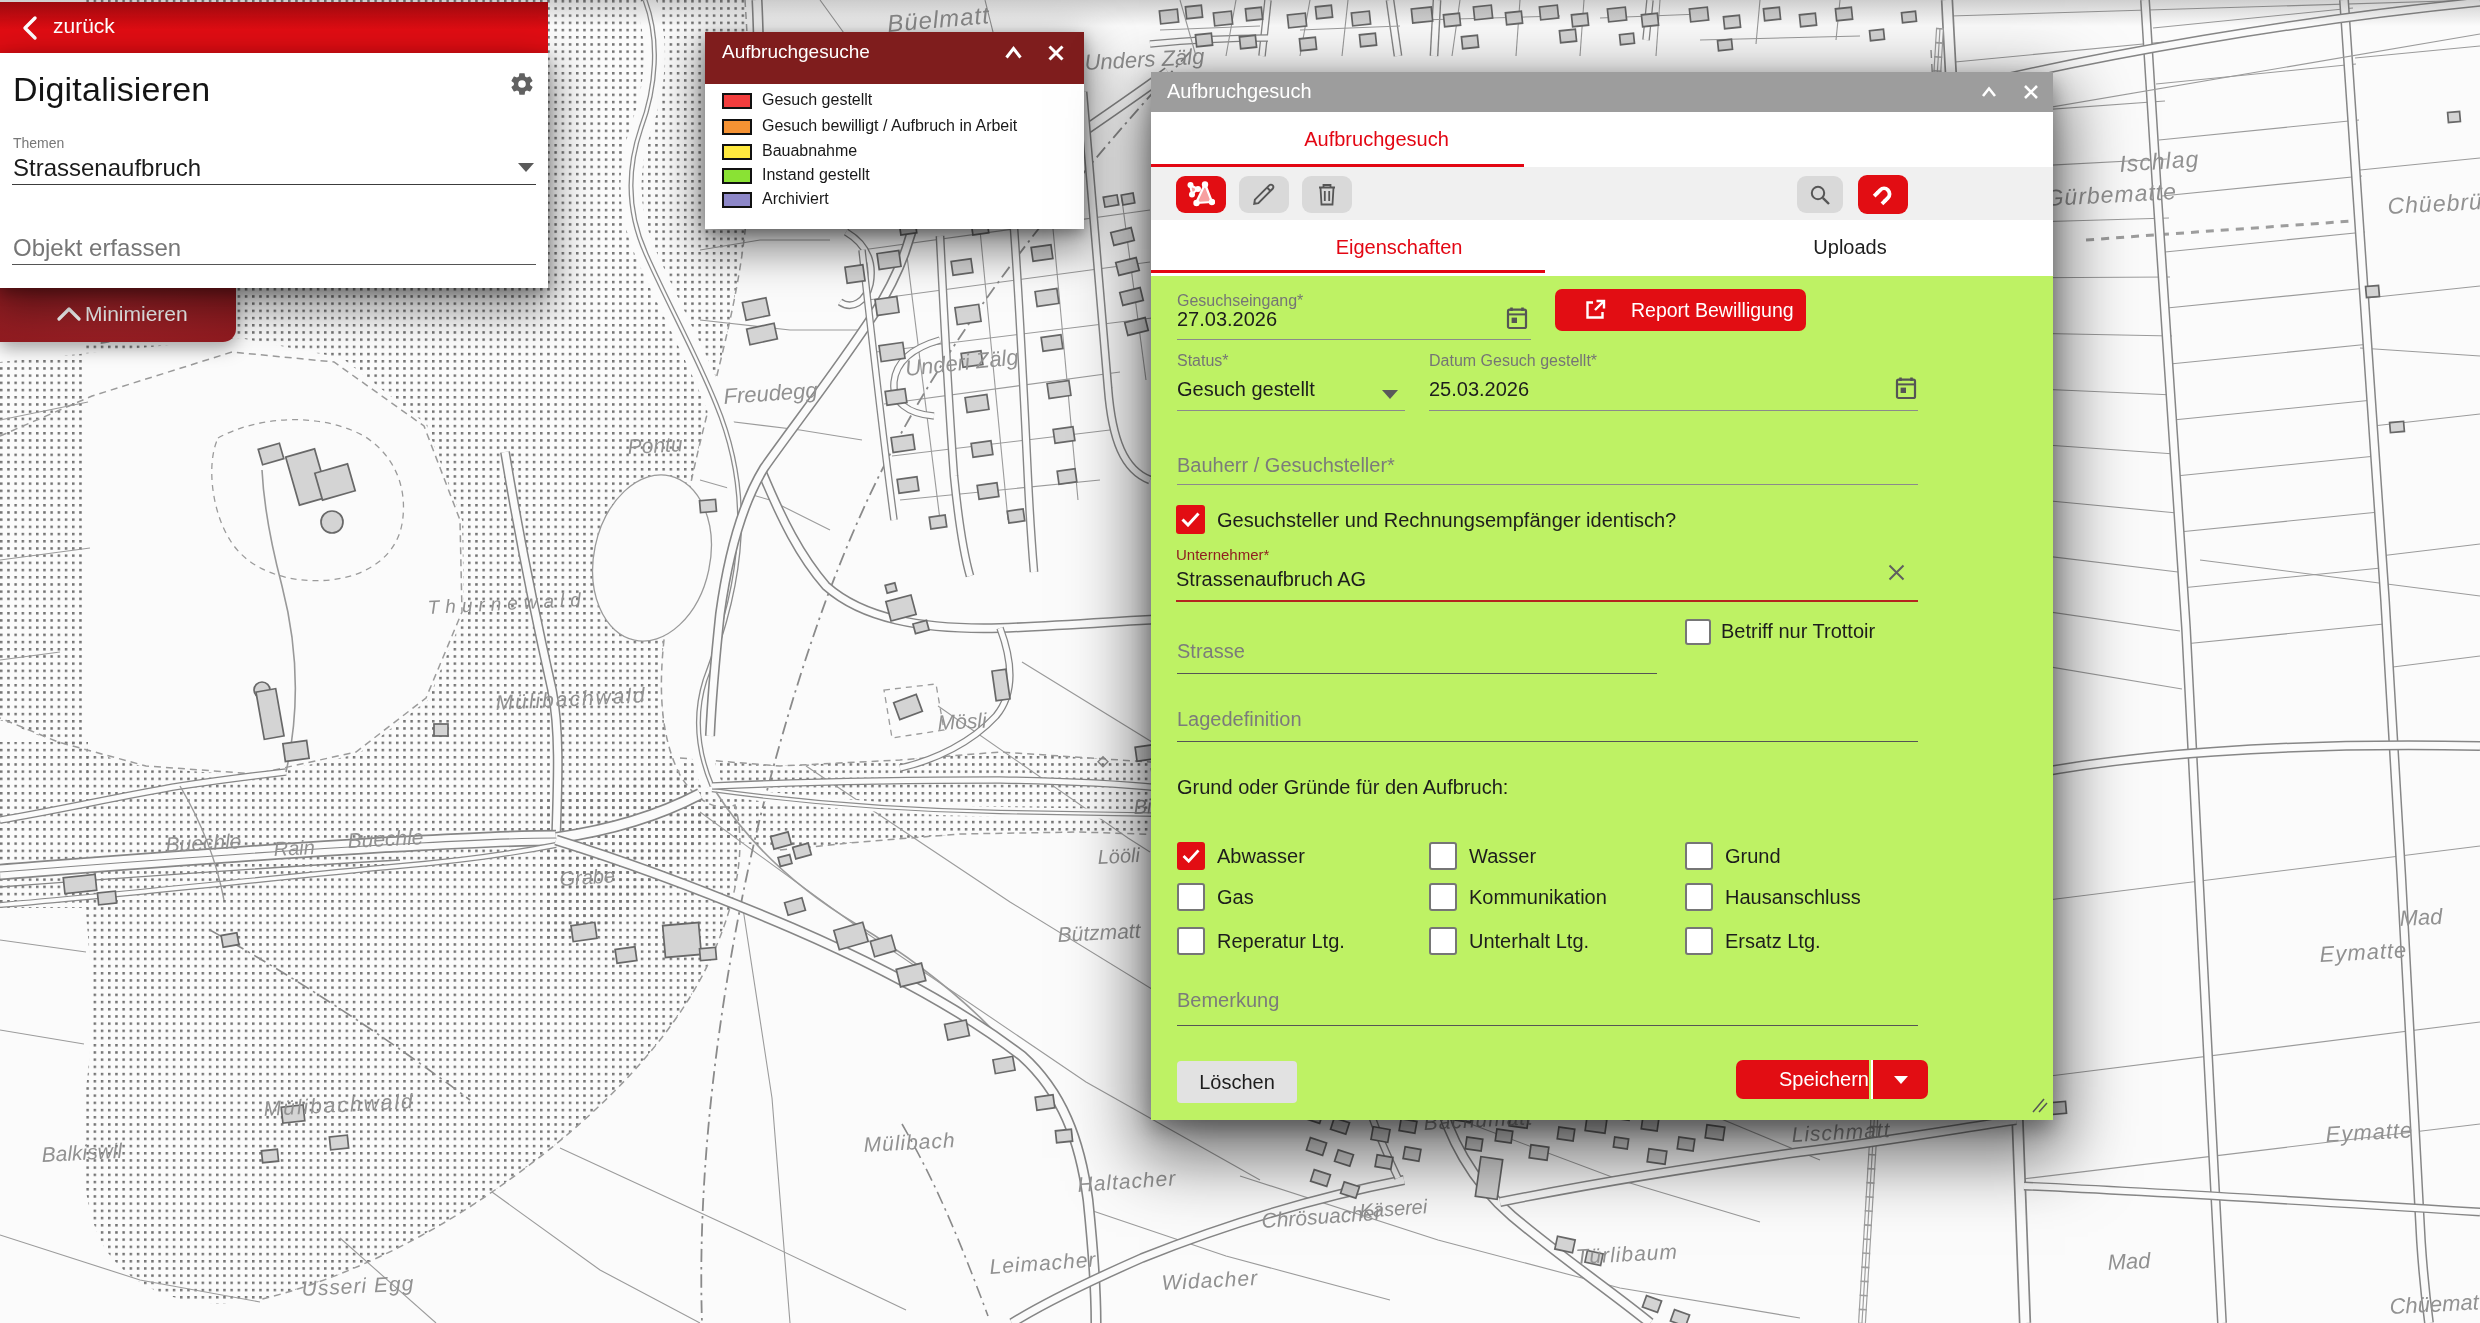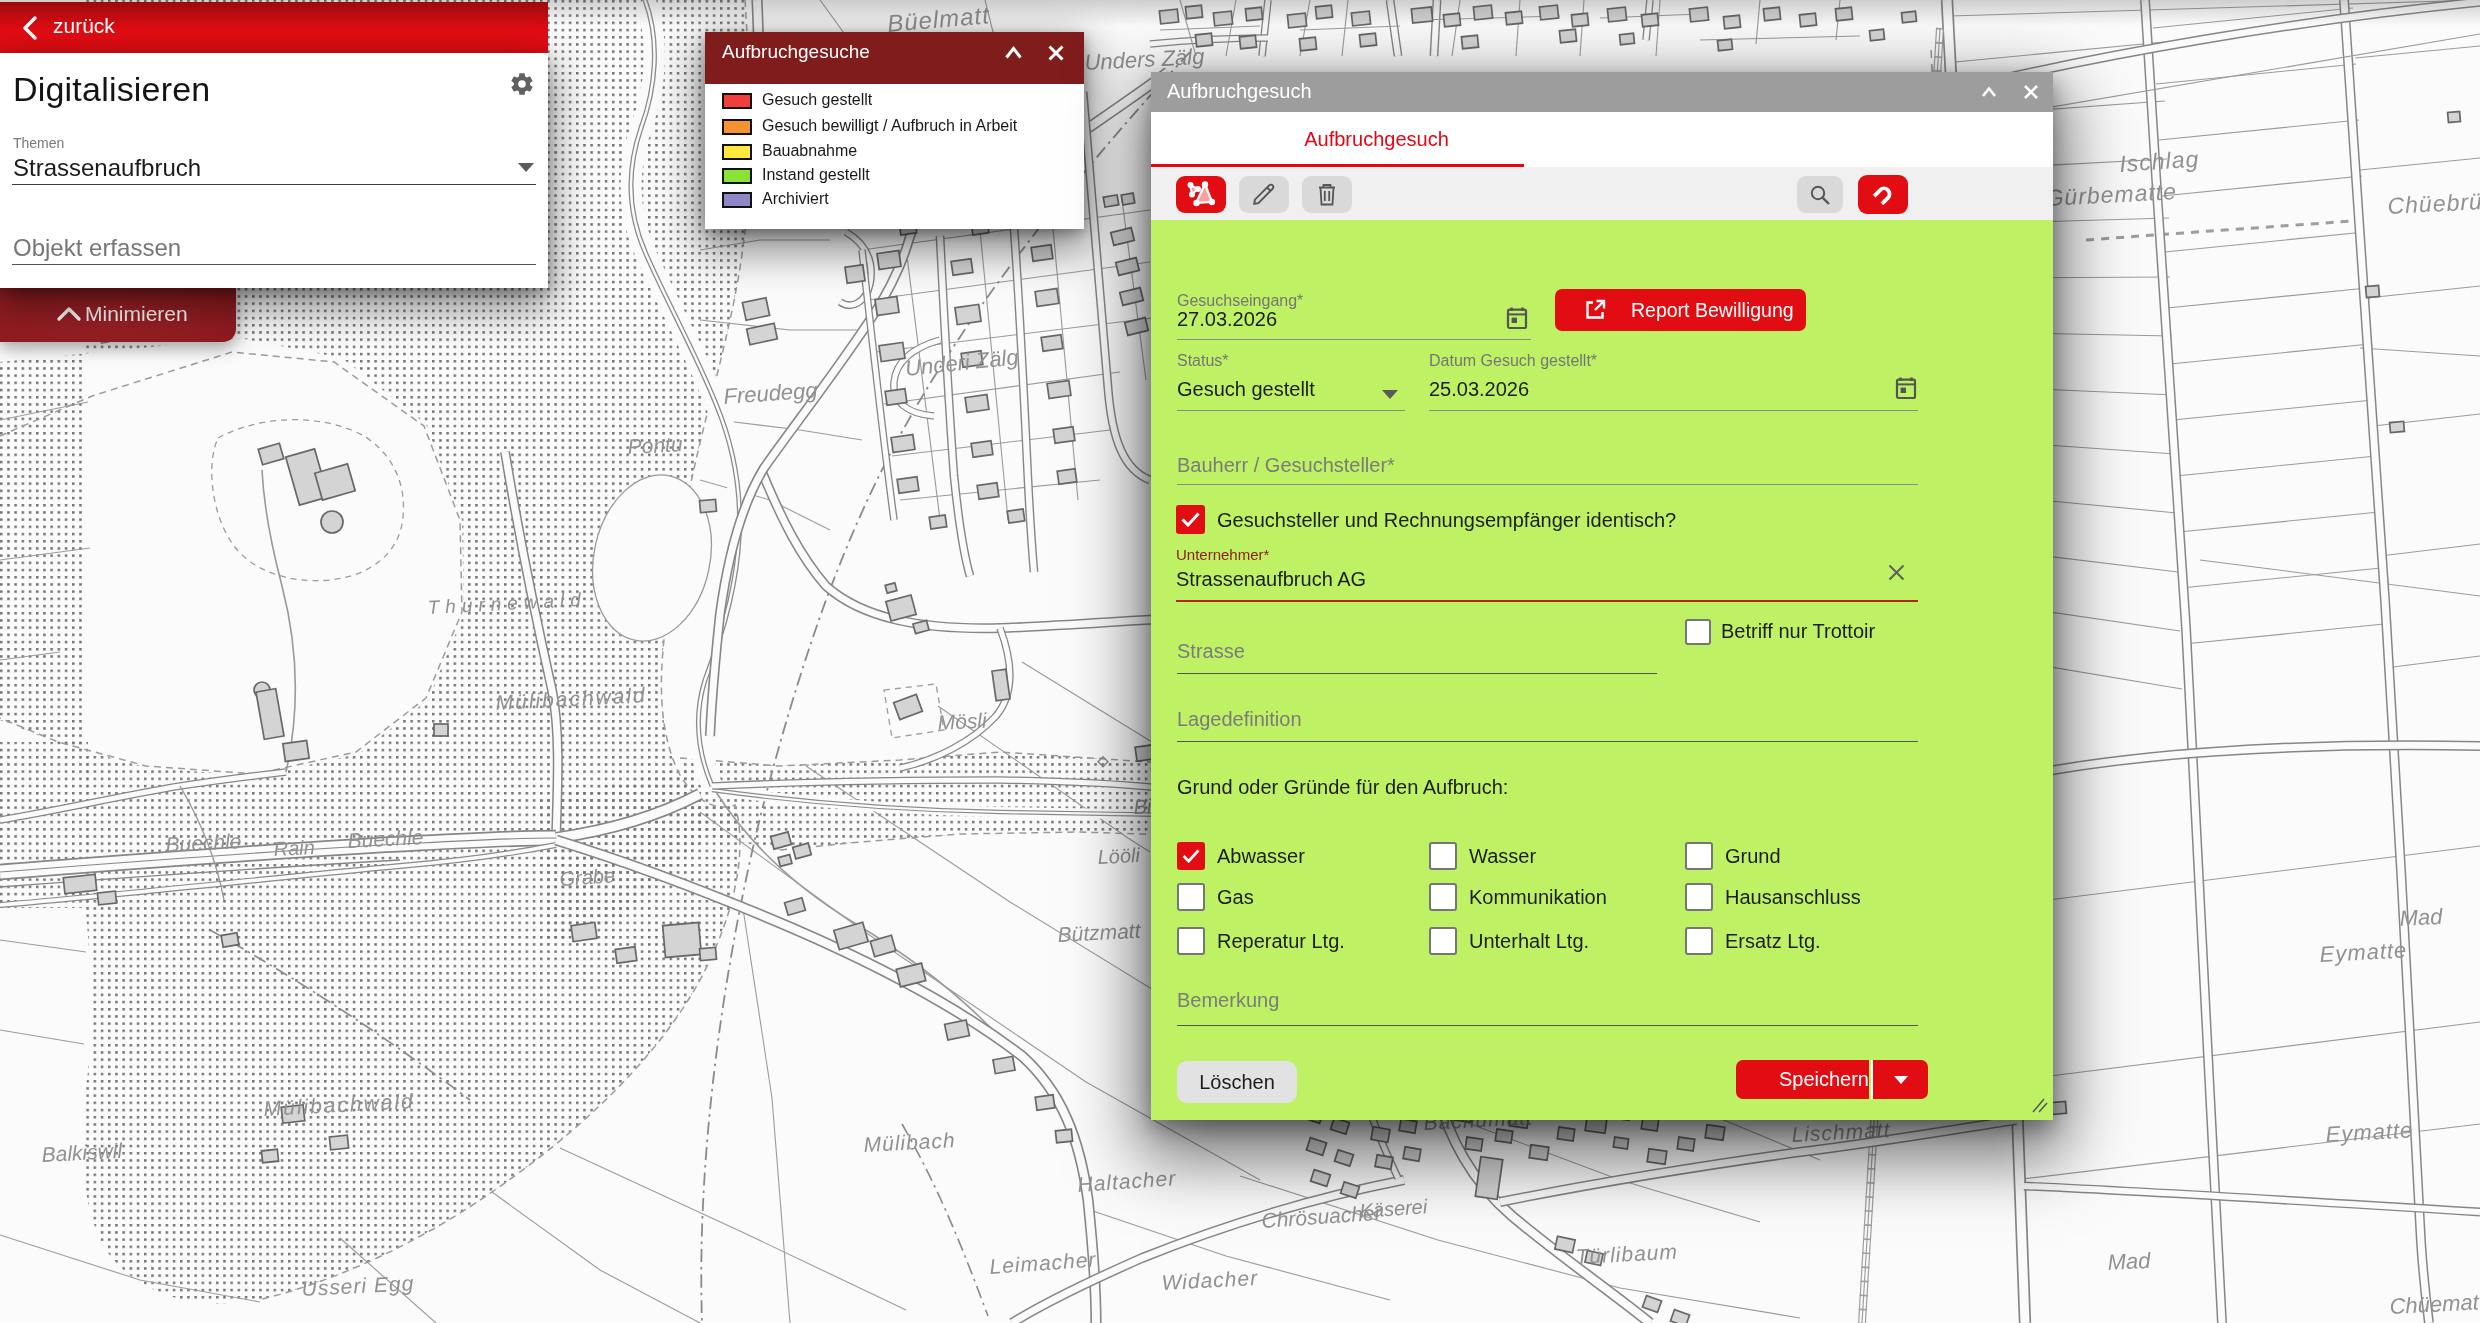--- a/index.html
+++ b/index.html
@@ -42,21 +42,21 @@
 .dval{position:absolute;font-size:20px;color:#1d1d1d}
 .dph{position:absolute;font-size:20px;color:#7b7b7b}
 .dul{position:absolute;height:1px;background:#8b8b8b}
 .cb{position:absolute;width:28px;height:28px;border-radius:3px}
 .cbon{background:#e20d13}
 .cboff{border:2px solid #767676;background:#fff}
 .cblab{position:absolute;font-size:20px;color:#1d1d1d;white-space:nowrap}
 .rbtn{position:absolute;background:#e20d13;border-radius:7px;color:#fff}
 #rep{left:404px;top:217px;width:251px;height:42px}
 #rep .tx{position:absolute;left:76px;top:10px;font-size:19.5px;white-space:nowrap}
-#lo{position:absolute;left:26px;top:989px;width:120px;height:42px;background:#e2e2e2;border-radius:10px;font-size:20px;color:#1d1d1d;text-align:center;line-height:42px}
+#lo{position:absolute;left:26px;top:989px;width:120px;height:42px;background:#e2e2e2;border-radius:4px;font-size:20px;color:#1d1d1d;text-align:center;line-height:42px}
 #sp{left:585px;top:988px;width:133px;height:39px;font-size:20px;text-align:right;line-height:39px}
 #spa{left:720px;top:988px;width:57px;height:39px}
 .tri{width:0;height:0;position:absolute}
 </style></head>
 <body>
 <svg id="map" width="2480" height="1323" viewBox="0 0 2480 1323">
 <defs>
 <pattern id="dots" width="7.2" height="7.2" patternUnits="userSpaceOnUse">
 <rect x="0" y="0" width="2.5" height="2.5" fill="#747474"></rect>
 </pattern>
@@ -568,20 +568,25 @@
     </div>
     <div class="tbtn tred" style="left:707px;width:50px;height:39px;top:8px">
       <svg style="position:absolute;left:11px;top:7px" width="28" height="26" viewBox="0 0 28 26">
           <g transform="rotate(45 14 13)">
             <path d="M8.5 20 V11.5 A5.5 5.5 0 0 1 19.5 11.5 V20" fill="none" stroke="#fff" stroke-width="3.8"></path>
             <path d="M6.8 15.5 H10.3 M17.7 15.5 H21.2" stroke="#fff" stroke-width="2"></path>
           </g>
         </svg>
     </div>
   </div>
+  <div class="tabs2">
+    <div class="tab tabact" style="left:0;width:55%">Eigenschaften</div>
+    <div class="tab" style="left:55%;width:45%;color:#1d1d1d">Uploads</div>
+    <div class="tabund" style="left:0;top:50px;width:394px"></div>
+  </div>
 
   <div class="dlabel" style="left:26px;top:220px">Gesuchseingang*</div>
   <div class="dval" style="left:26px;top:236px">27.03.2026</div>
   <svg style="position:absolute;left:355px;top:234px" width="22" height="25" viewBox="0 0 22 25">
       <path d="M5.5 1.5 V5 M16.5 1.5 V5" stroke="#555" stroke-width="2.6"></path>
       <rect x="2" y="3.6" width="18" height="18.4" rx="1.6" fill="none" stroke="#555" stroke-width="2.2"></rect>
       <path d="M2.6 8.4 H19.4" stroke="#555" stroke-width="2"></path>
       <rect x="5.6" y="11.6" width="5.4" height="5.4" fill="#555"></rect>
     </svg>
   <div class="dul" style="left:26px;top:267px;width:354px"></div>

